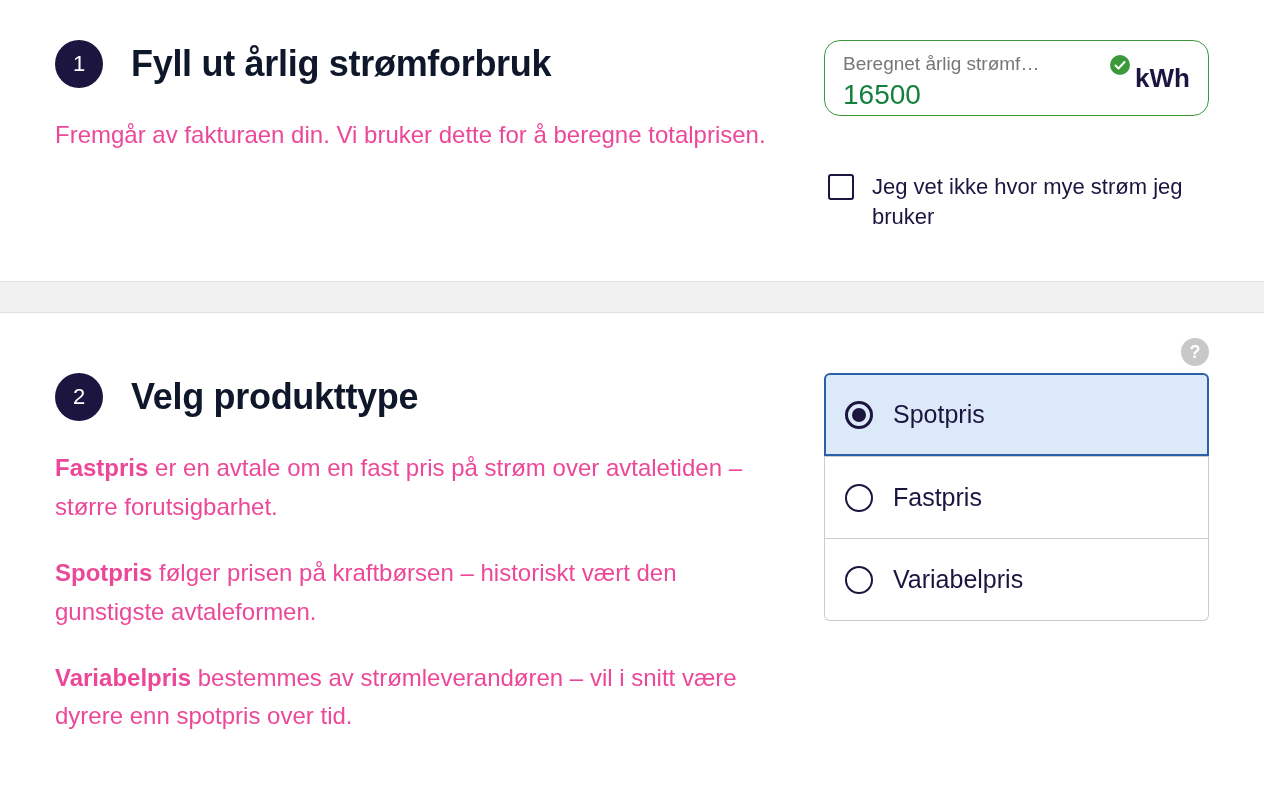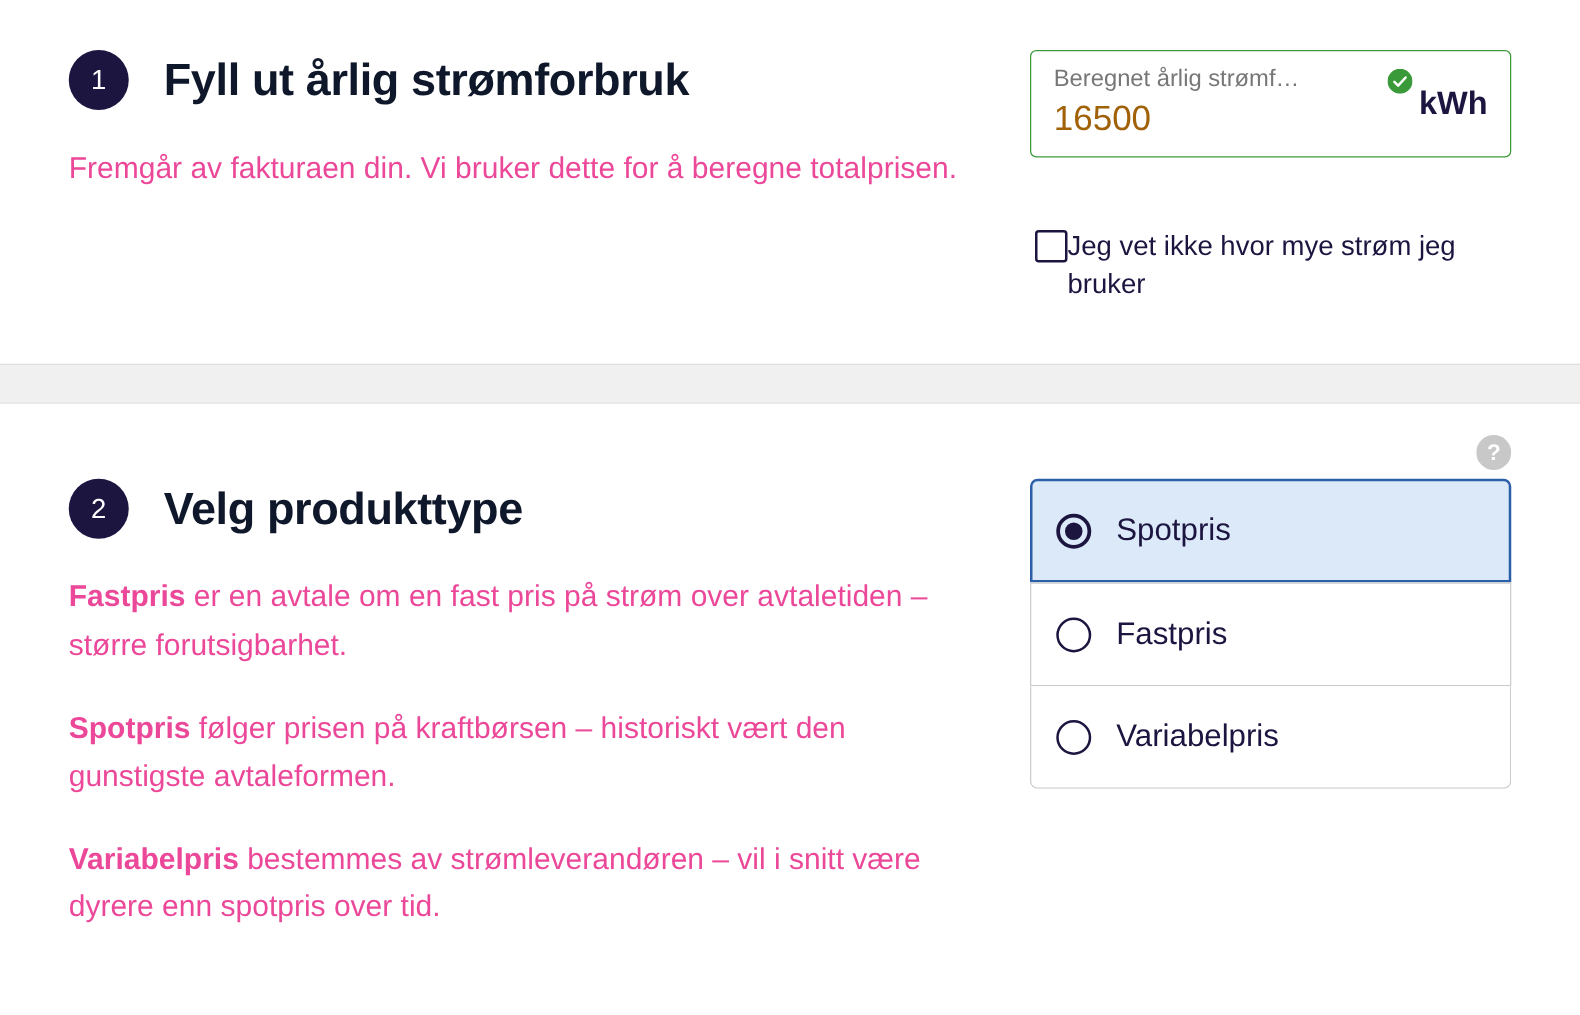--- a/index.html
+++ b/index.html
@@ -9,27 +9,27 @@
 .section-inner { display: flex; gap: 40px; }
 .left-col { flex: 1; max-width: 780px; }
 .right-col { width: 385px; flex-shrink: 0; position: relative; }
 .header-row { display: flex; align-items: center; gap: 28px; margin-bottom: 28px; }
 .step-badge { width: 48px; height: 48px; border-radius: 50%; background: #1b1540; color: #fff; display: flex; align-items: center; justify-content: center; font-size: 22px; font-weight: 500; flex-shrink: 0; }
 .step-title { font-size: 36px; font-weight: 600; color: #0f172a; letter-spacing: -0.3px; }
 .step-desc { font-size: 24px; line-height: 1.6; color: #ec4899; font-weight: 400; margin-top: 10px; }
 .step-desc strong { font-weight: 600; }
 .step-desc p { margin-bottom: 28px; }
 .step-desc p:last-child { margin-bottom: 14px; }
-.input-box { border: 1px solid #3a9a3a; border-radius: 5px; padding: 12px 18px 14px 18px; position: relative; background: #fff; }
+.input-box { border: 1px solid #3a9a3a; border-radius: 16px; padding: 12px 18px 4px 18px; position: relative; background: #fff; }
 .input-label { font-size: 19px; color: #777; white-space: nowrap; overflow: hidden; text-overflow: ellipsis; max-width: 250px; display: block; }
-.input-value { font-size: 28px; color: #a16207; margin-top: 4px; }
+.input-value { font-size: 28px; color: #15803d; margin-top: 4px; }
 .input-unit { position: absolute; right: 18px; top: 50%; transform: translateY(-50%); font-size: 26px; font-weight: 600; color: #1b1540; }
 .check-icon { position: absolute; top: 14px; right: 78px; width: 20px; height: 20px; }
 .check-icon svg { width: 20px; height: 20px; }
-.checkbox-row { display: flex; align-items: flex-start; margin-top: 56px; padding-left: 4px; justify-content: space-between; }
+.checkbox-row { display: flex; align-items: flex-start; gap: 18px; margin-top: 56px; padding-left: 4px; justify-content: space-between; }
 .checkbox-box { width: 26px; height: 26px; border: 2px solid #1b1540; border-radius: 3px; flex-shrink: 0; margin-top: 2px; cursor: pointer; }
 .checkbox-label { font-size: 22px; line-height: 1.35; color: #1b1540; }
 .help-icon { position: absolute; top: -35px; right: 0; width: 28px; height: 28px; cursor: pointer; }
 .help-icon svg { width: 28px; height: 28px; }
 .radio-group { display: flex; flex-direction: column; }
 .radio-option { border: 1px solid #ccc; padding: 26px 20px; display: flex; align-items: center; gap: 20px; cursor: pointer; background: #fff; }
 .radio-option + .radio-option { border-top: none; }
 .radio-option.selected { background: #dce9f9; border: 2px solid #2b5fa8; border-radius: 6px 6px 0 0; padding: 25px 19px; }
 .radio-option.selected + .radio-option { border-top: 1px solid #ccc; }
 .radio-option:last-child { border-radius: 0 0 6px 6px; }

